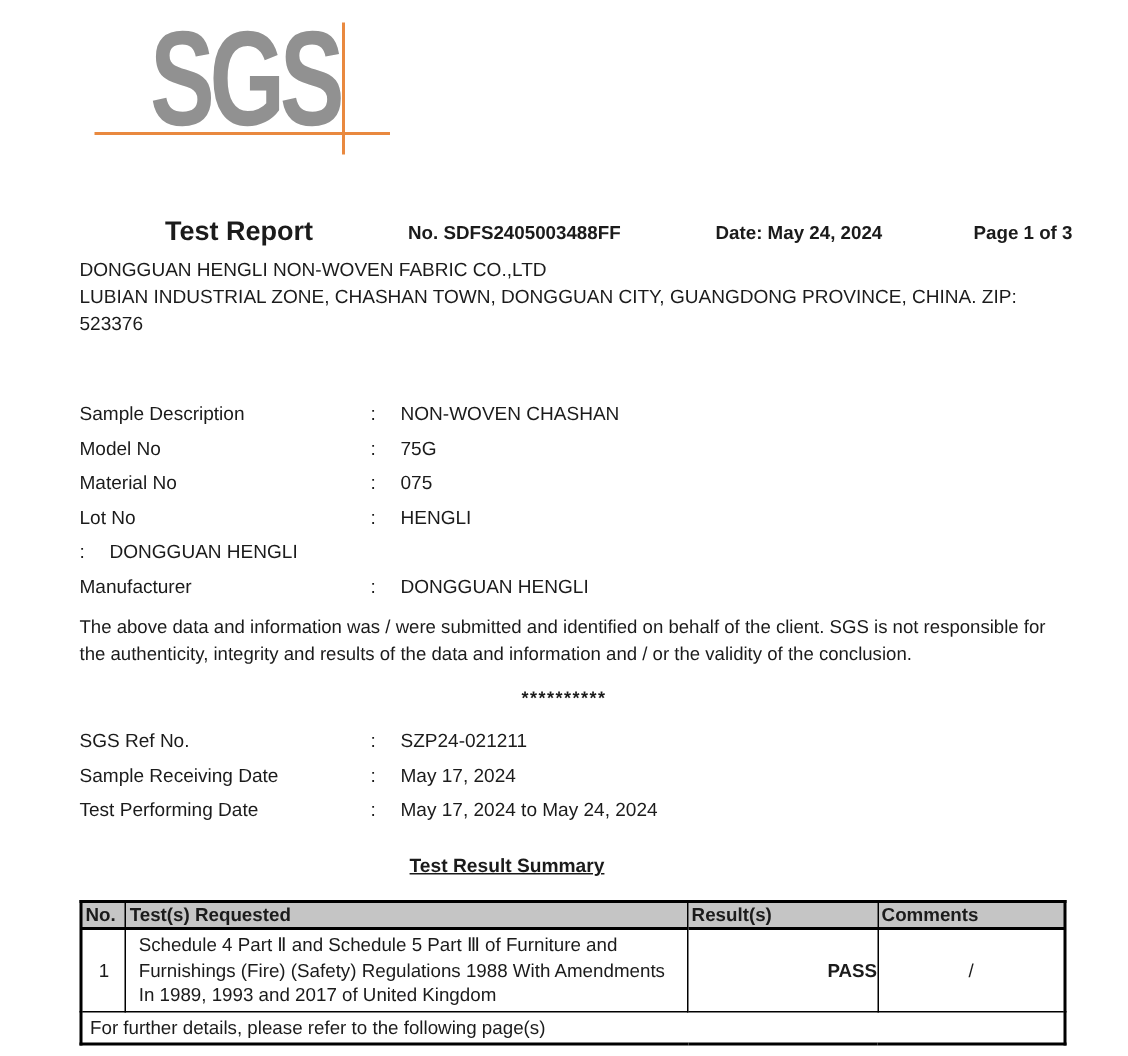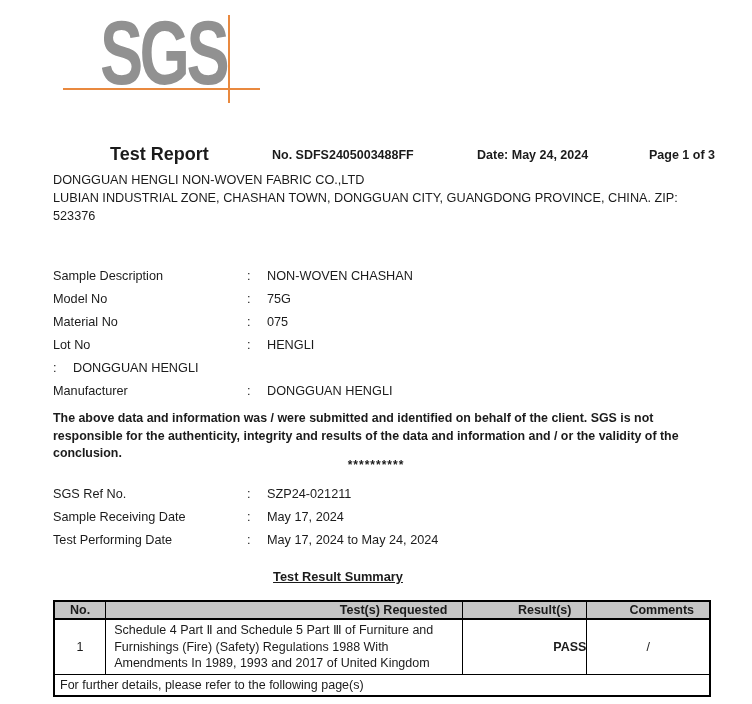--- a/index.html
+++ b/index.html
@@ -34,38 +34,38 @@
   
   .fields{ position:absolute; left:53px; width:664px; }
   .fields-sample{ top:264px; }
   .fields-ref{ top:482px; }
   .frow{ display:flex; height:23px; align-items:center; font-size:12.7px; }
   .flabel{ width:194px; flex:0 0 194px; }
   .fcolon{ width:20px; flex:0 0 20px; }
   .fvalue{ flex:1; }
 
   
-  .disclaimer{ position:absolute; left:53px; top:410px; width:664px; font-size:12.4px; line-height:17.5px;font-weight:bold; }
+  .disclaimer{ position:absolute; left:53px; top:410px; width:664px; font-size:12.4px; line-height:17.5px; }
 
   
   .stars{ position:absolute; left:0; top:458px; width:752px; text-align:center;
           font-size:12px; font-weight:700; letter-spacing:1px; }
 
   
   .summary-title{ position:absolute; left:0; top:569px; width:676px; text-align:center;
                   font-size:12.8px; font-weight:700; text-decoration:underline; }
 
   
   .rtable{ position:absolute; left:53px; top:600px; width:658px;
            border-collapse:collapse; font-size:12.5px; }
   .rtable td, .rtable th{ border:1px solid #000; }
   .rtable{ border:2px solid #000; }
   .rtable thead th{
-    background:#C5C5C5; font-weight:700; text-align:right;
-    height:18px; padding:1px 15px; border-bottom:2px solid #000;
+    background:#C5C5C5; font-weight:700; text-align:left;
+    height:18px; padding:1px 2px; border-bottom:2px solid #000;
   }
   .cell-no{ text-align:center; vertical-align:middle; }
   .cell-test{ text-align:left; vertical-align:middle; padding:2px 6px 2px 8px; line-height:16.5px; }
   .cell-result{ text-align:right; vertical-align:middle;font-weight:bold; }
   .cell-comments{ text-align:center; vertical-align:middle; }
   .rtable .foot-cell{ text-align:left; padding:3px 5px; height:22px; }
 </style>
 </head>
 <body>
 

